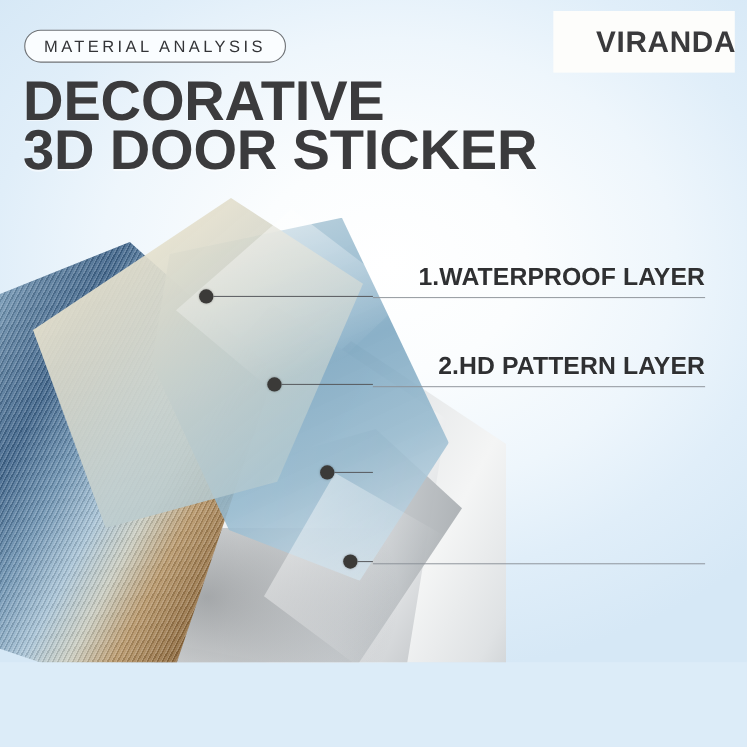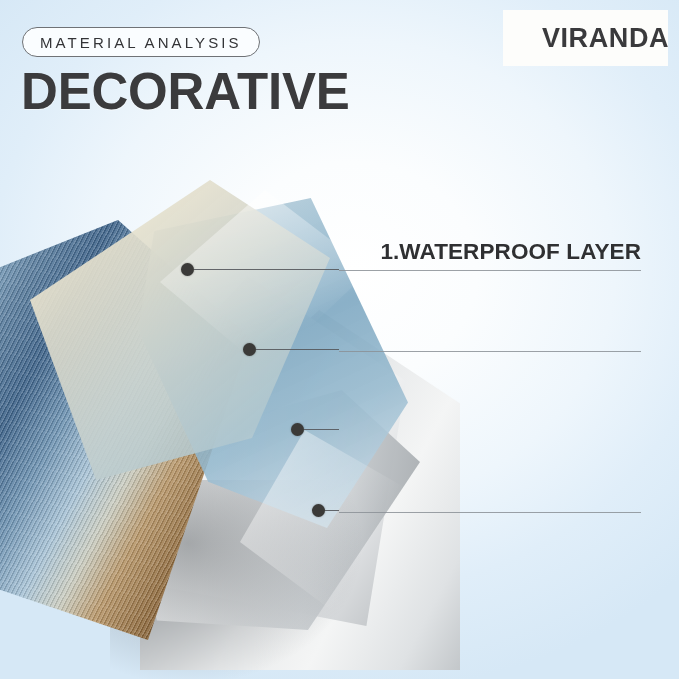--- a/index.html
+++ b/index.html
@@ -4,21 +4,21 @@
 <style>
   html,body{margin:0;padding:0;}
   body{
     width:679px;height:679px;
     font-family:"Liberation Sans", sans-serif;
     overflow:hidden;
     background:#dcecf8;
   }
   #page{
     position:relative;
-    width:679px;height:679px;
+    width:679px;height:602px;
     overflow:hidden;
     background:
       radial-gradient(ellipse 70% 62% at 52% 40%, #ffffff 0%, #fbfdfe 26%, #eef6fc 55%, #e0eef9 76%, #d6e8f6 100%);
   }
   
   #badge{
     position:absolute;left:22px;top:27px;
     height:30px;box-sizing:border-box;
     padding:0 17px;
     border:1.4px solid #6f7276;
@@ -179,36 +179,38 @@
     <div class="sheen" id="sheen1"></div>
     <div class="sheen" id="sheen2"></div>
   </div>
 
   <div id="badge">
     <span>MATERIAL ANALYSIS</span>
   </div>
 
   <div id="title">
     <span class="l">DECORATIVE</span>
+    <span class="l">3D DOOR STICKER</span>
   </div>
 
   <div id="logo">
     <span>VIRANDA</span>
   </div>
 
   <div class="dot" style="left:181px;top:263px;"></div>
   <div class="leader" style="left:194px;top:269px;width:145px;"></div>
   <div class="callout" style="left:339px;top:237px;width:302px;height:34px;">
     <span class="ctext">1.WATERPROOF LAYER</span>
     <span class="crule"></span>
   </div>
 
   <div class="dot" style="left:243px;top:343px;"></div>
   <div class="leader" style="left:256px;top:349px;width:83px;"></div>
   <div class="callout" style="left:339px;top:318px;width:302px;height:34px;">
+    <span class="ctext">2.HD PATTERN LAYER</span>
     <span class="crule"></span>
   </div>
 
   <div class="dot" style="left:291px;top:423px;"></div>
   <div class="leader" style="left:304px;top:429px;width:35px;"></div>
 
   <div class="dot" style="left:312px;top:504px;"></div>
   <div class="leader" style="left:325px;top:510px;width:14px;"></div>
   <div class="callout" style="left:339px;top:479px;width:302px;height:34px;">
     <span class="crule"></span>

